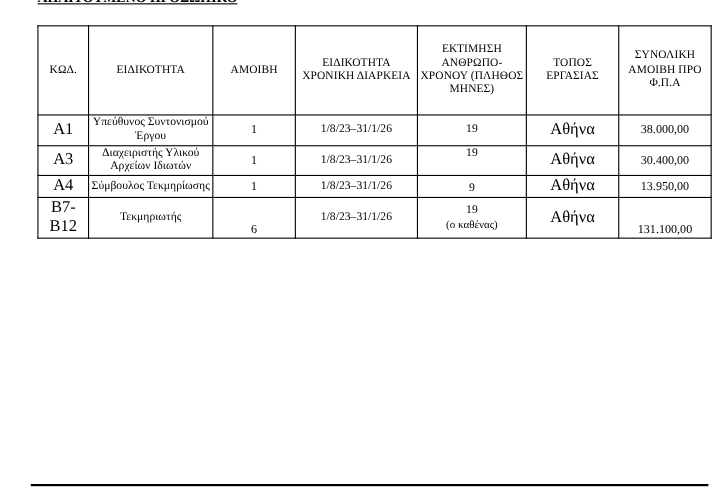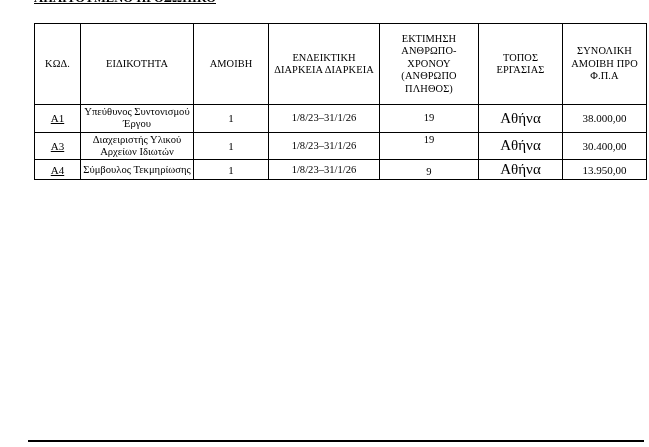--- a/index.html
+++ b/index.html
@@ -64,21 +64,21 @@
 
   
   col.c-code     { width: 46px;  }
   col.c-role     { width: 113px; }
   col.c-count    { width: 75px;  }
   col.c-duration { width: 111px; }
   col.c-months   { width: 99px;  }
   col.c-place    { width: 84px;  }
   col.c-fee      { width: 84px;  }
 
-  td.code    { font-size: 11px; text-decoration: underline; }
+  td.code    { font-size: 15px; }
   td.role    { font-size: 10.6px; line-height: 1.16; }
   td.count   { font-size: 11px; }
   td.dur     { font-size: 10.6px; white-space: nowrap; }
   td.months  { font-size: 10.6px; line-height: 1.15; }
   td.place   { font-size: 15px; line-height: 1.15; }
   td.fee     { font-size: 11px; white-space: nowrap; }
 
   
   .va-top    { vertical-align: top !important; padding-top: 2px; }
   .va-bottom { vertical-align: bottom !important; padding-bottom: 2px; }
@@ -111,22 +111,22 @@
       <col class="c-duration">
       <col class="c-months">
       <col class="c-place">
       <col class="c-fee">
     </colgroup>
     <thead>
       <tr>
         <th>ΚΩΔ.</th>
         <th>ΕΙΔΙΚΟΤΗΤΑ</th>
         <th>ΑΜΟΙΒΗ</th>
-        <th>ΕΝΔΕΙΚΤΙΚΗ ΔΙΑΡΚΕΙΑ ΔΙΑΡΚΕΙΑ</th>
-        <th>ΕΚΤΙΜΗΣΗ ΑΝΘΡΩΠΟ-ΧΡΟΝΟΥ (ΑΝΘΡΩΠΟ ΠΛΗΘΟΣ)</th>
+        <th>ΕΙΔΙΚΟΤΗΤΑ ΧΡΟΝΙΚΗ ΔΙΑΡΚΕΙΑ</th>
+        <th>ΕΚΤΙΜΗΣΗ ΑΝΘΡΩΠΟ-ΧΡΟΝΟΥ (ΠΛΗΘΟΣ ΜΗΝΕΣ)</th>
         <th>ΤΟΠΟΣ ΕΡΓΑΣΙΑΣ</th>
         <th>ΣΥΝΟΛΙΚΗ ΑΜΟΙΒΗ ΠΡΟ Φ.Π.Α</th>
       </tr>
     </thead>
     <tbody id="table-body">
         <tr>
           <td class="code">Α1</td>
           <td class="role">Υπεύθυνος Συντονισμού Έργου</td>
           <td class="count">1</td>
           <td class="dur">1/8/23–31/1/26</td>
@@ -145,17 +145,26 @@
         </tr>
         <tr>
           <td class="code">Α4</td>
           <td class="role">Σύμβουλος Τεκμηρίωσης</td>
           <td class="count">1</td>
           <td class="dur">1/8/23–31/1/26</td>
           <td class="months va-bottom"><span>9</span></td>
           <td class="place">Αθήνα</td>
           <td class="fee">13.950,00</td>
         </tr>
+        <tr>
+          <td class="code">Β7-Β12</td>
+          <td class="role">Τεκμηριωτής</td>
+          <td class="count va-bottom">6</td>
+          <td class="dur">1/8/23–31/1/26</td>
+          <td class="months"><span>19</span><span class="sub-note">(ο καθένας)</span></td>
+          <td class="place">Αθήνα</td>
+          <td class="fee va-bottom">131.100,00</td>
+        </tr>
       </tbody>
   </table>
 </div>
 
 <div class="bottom-rule"></div>
 
 </body></html>

